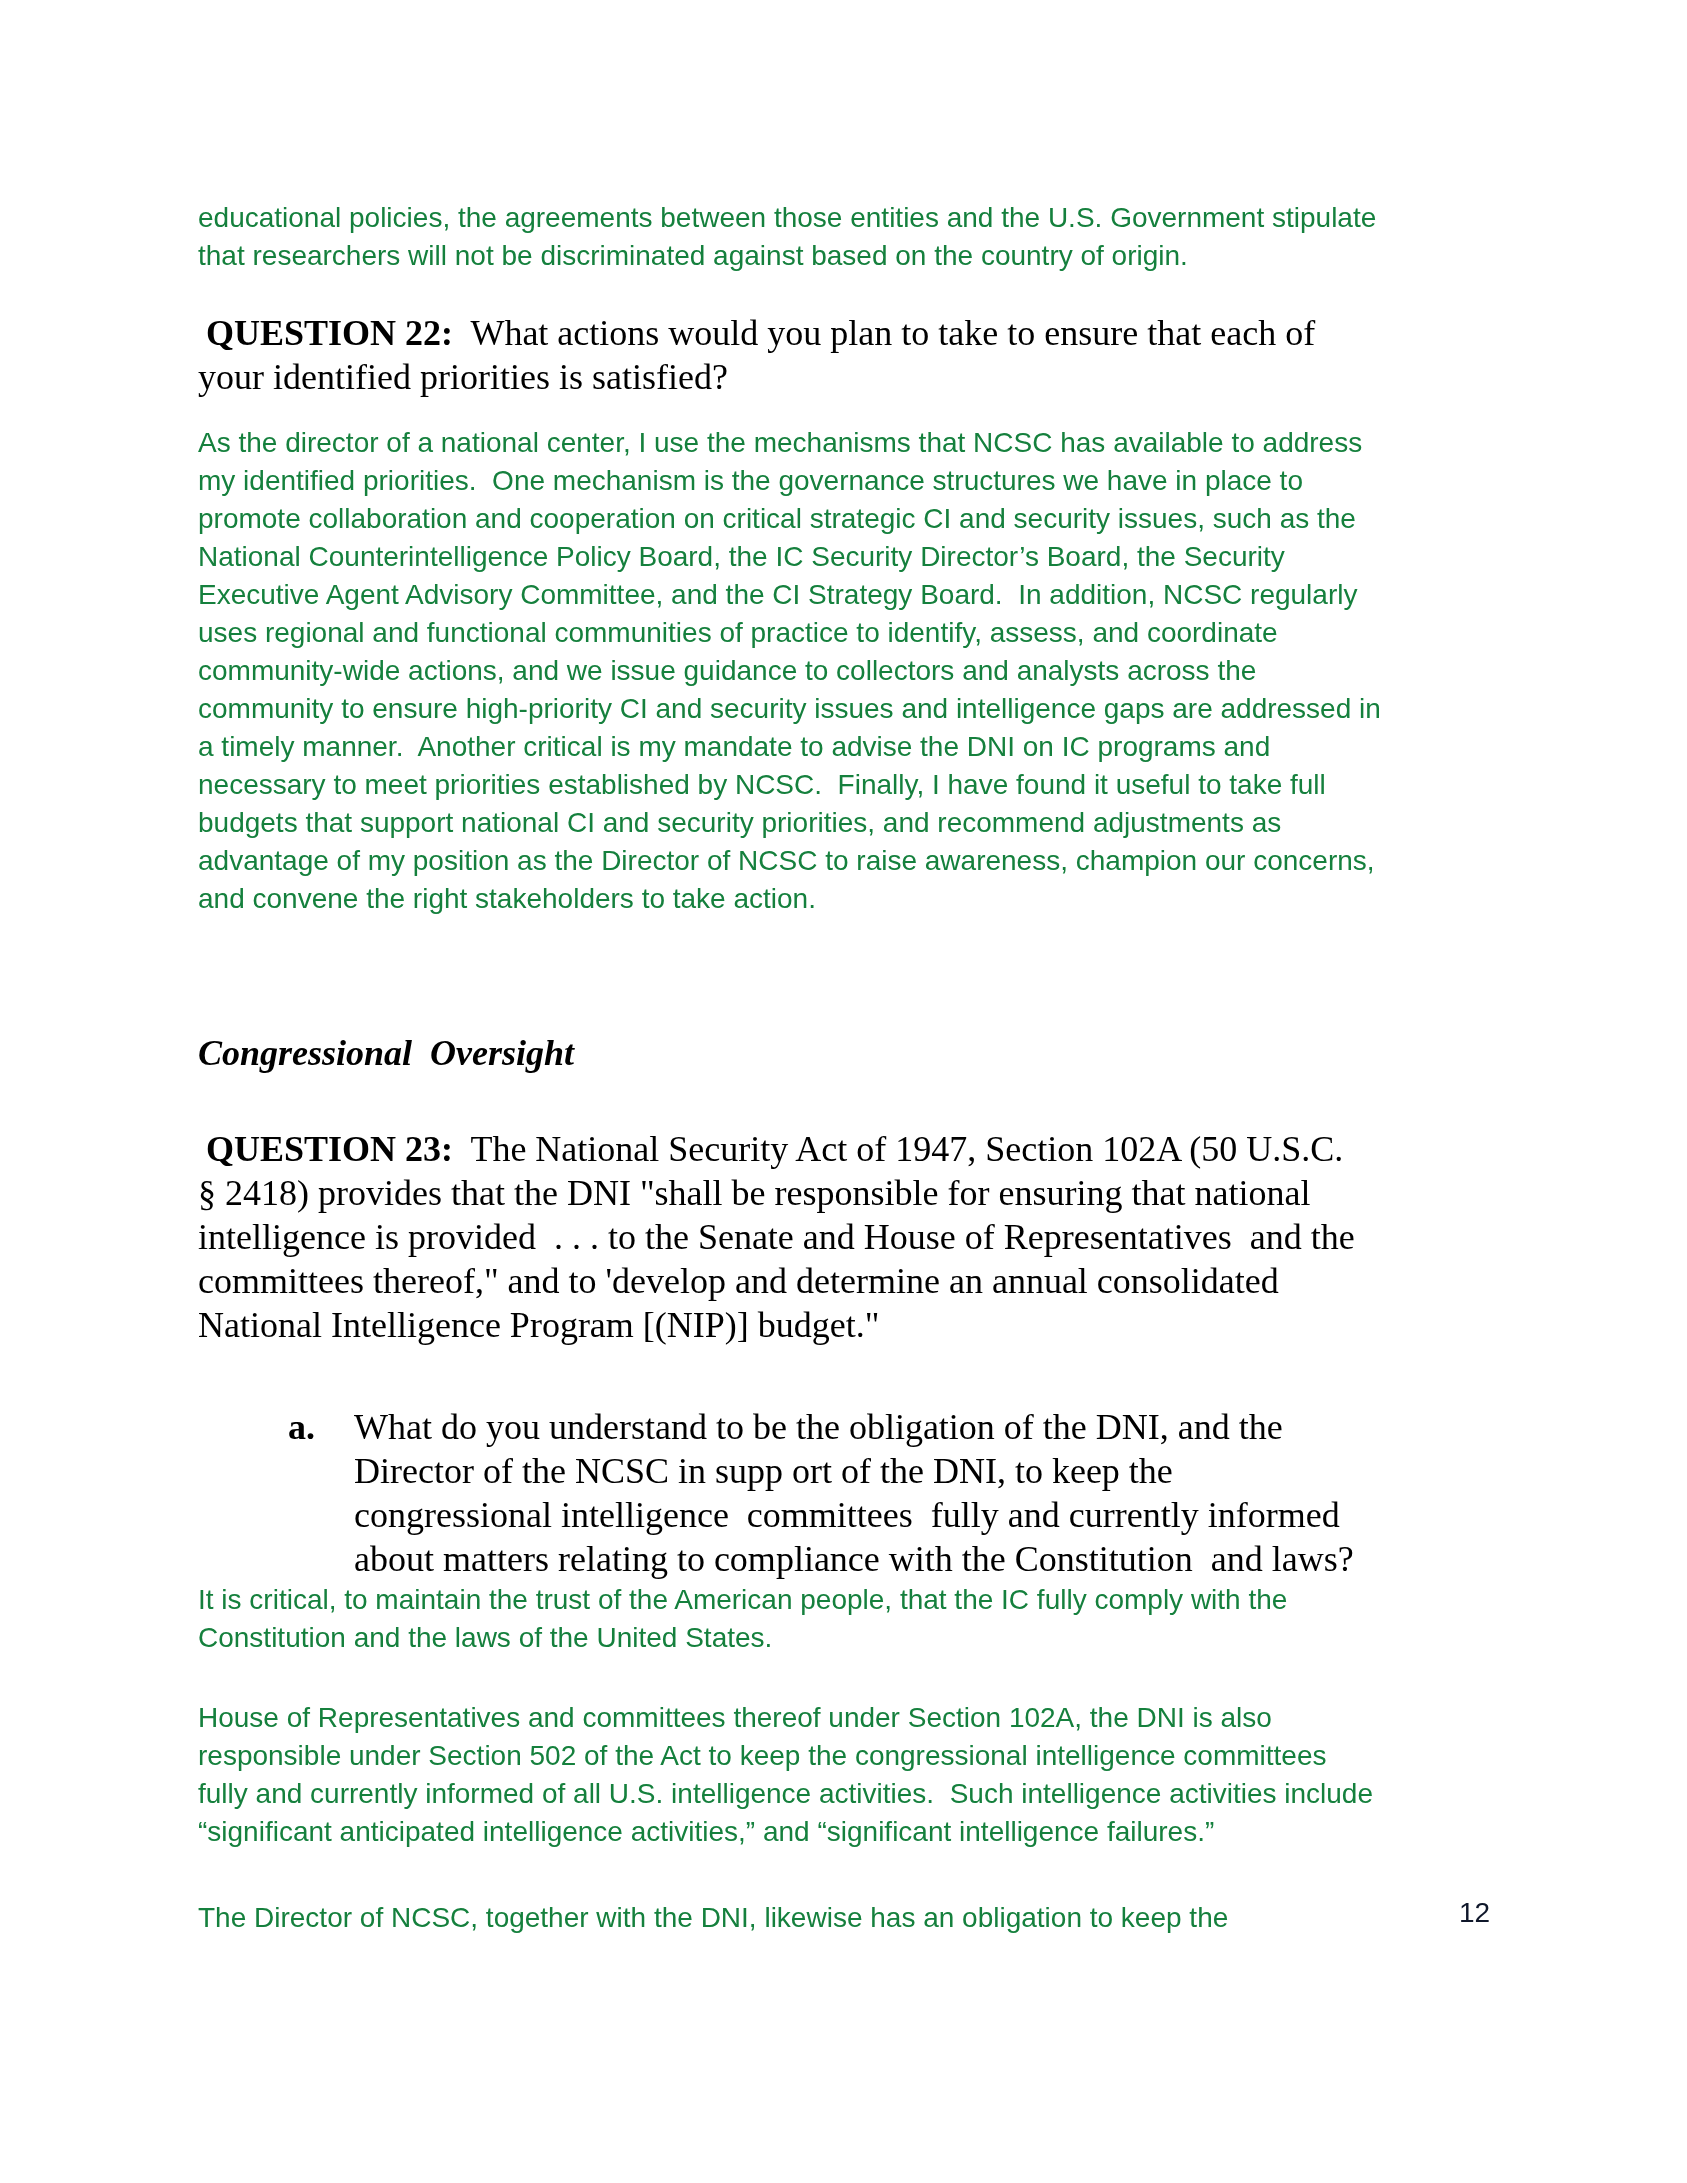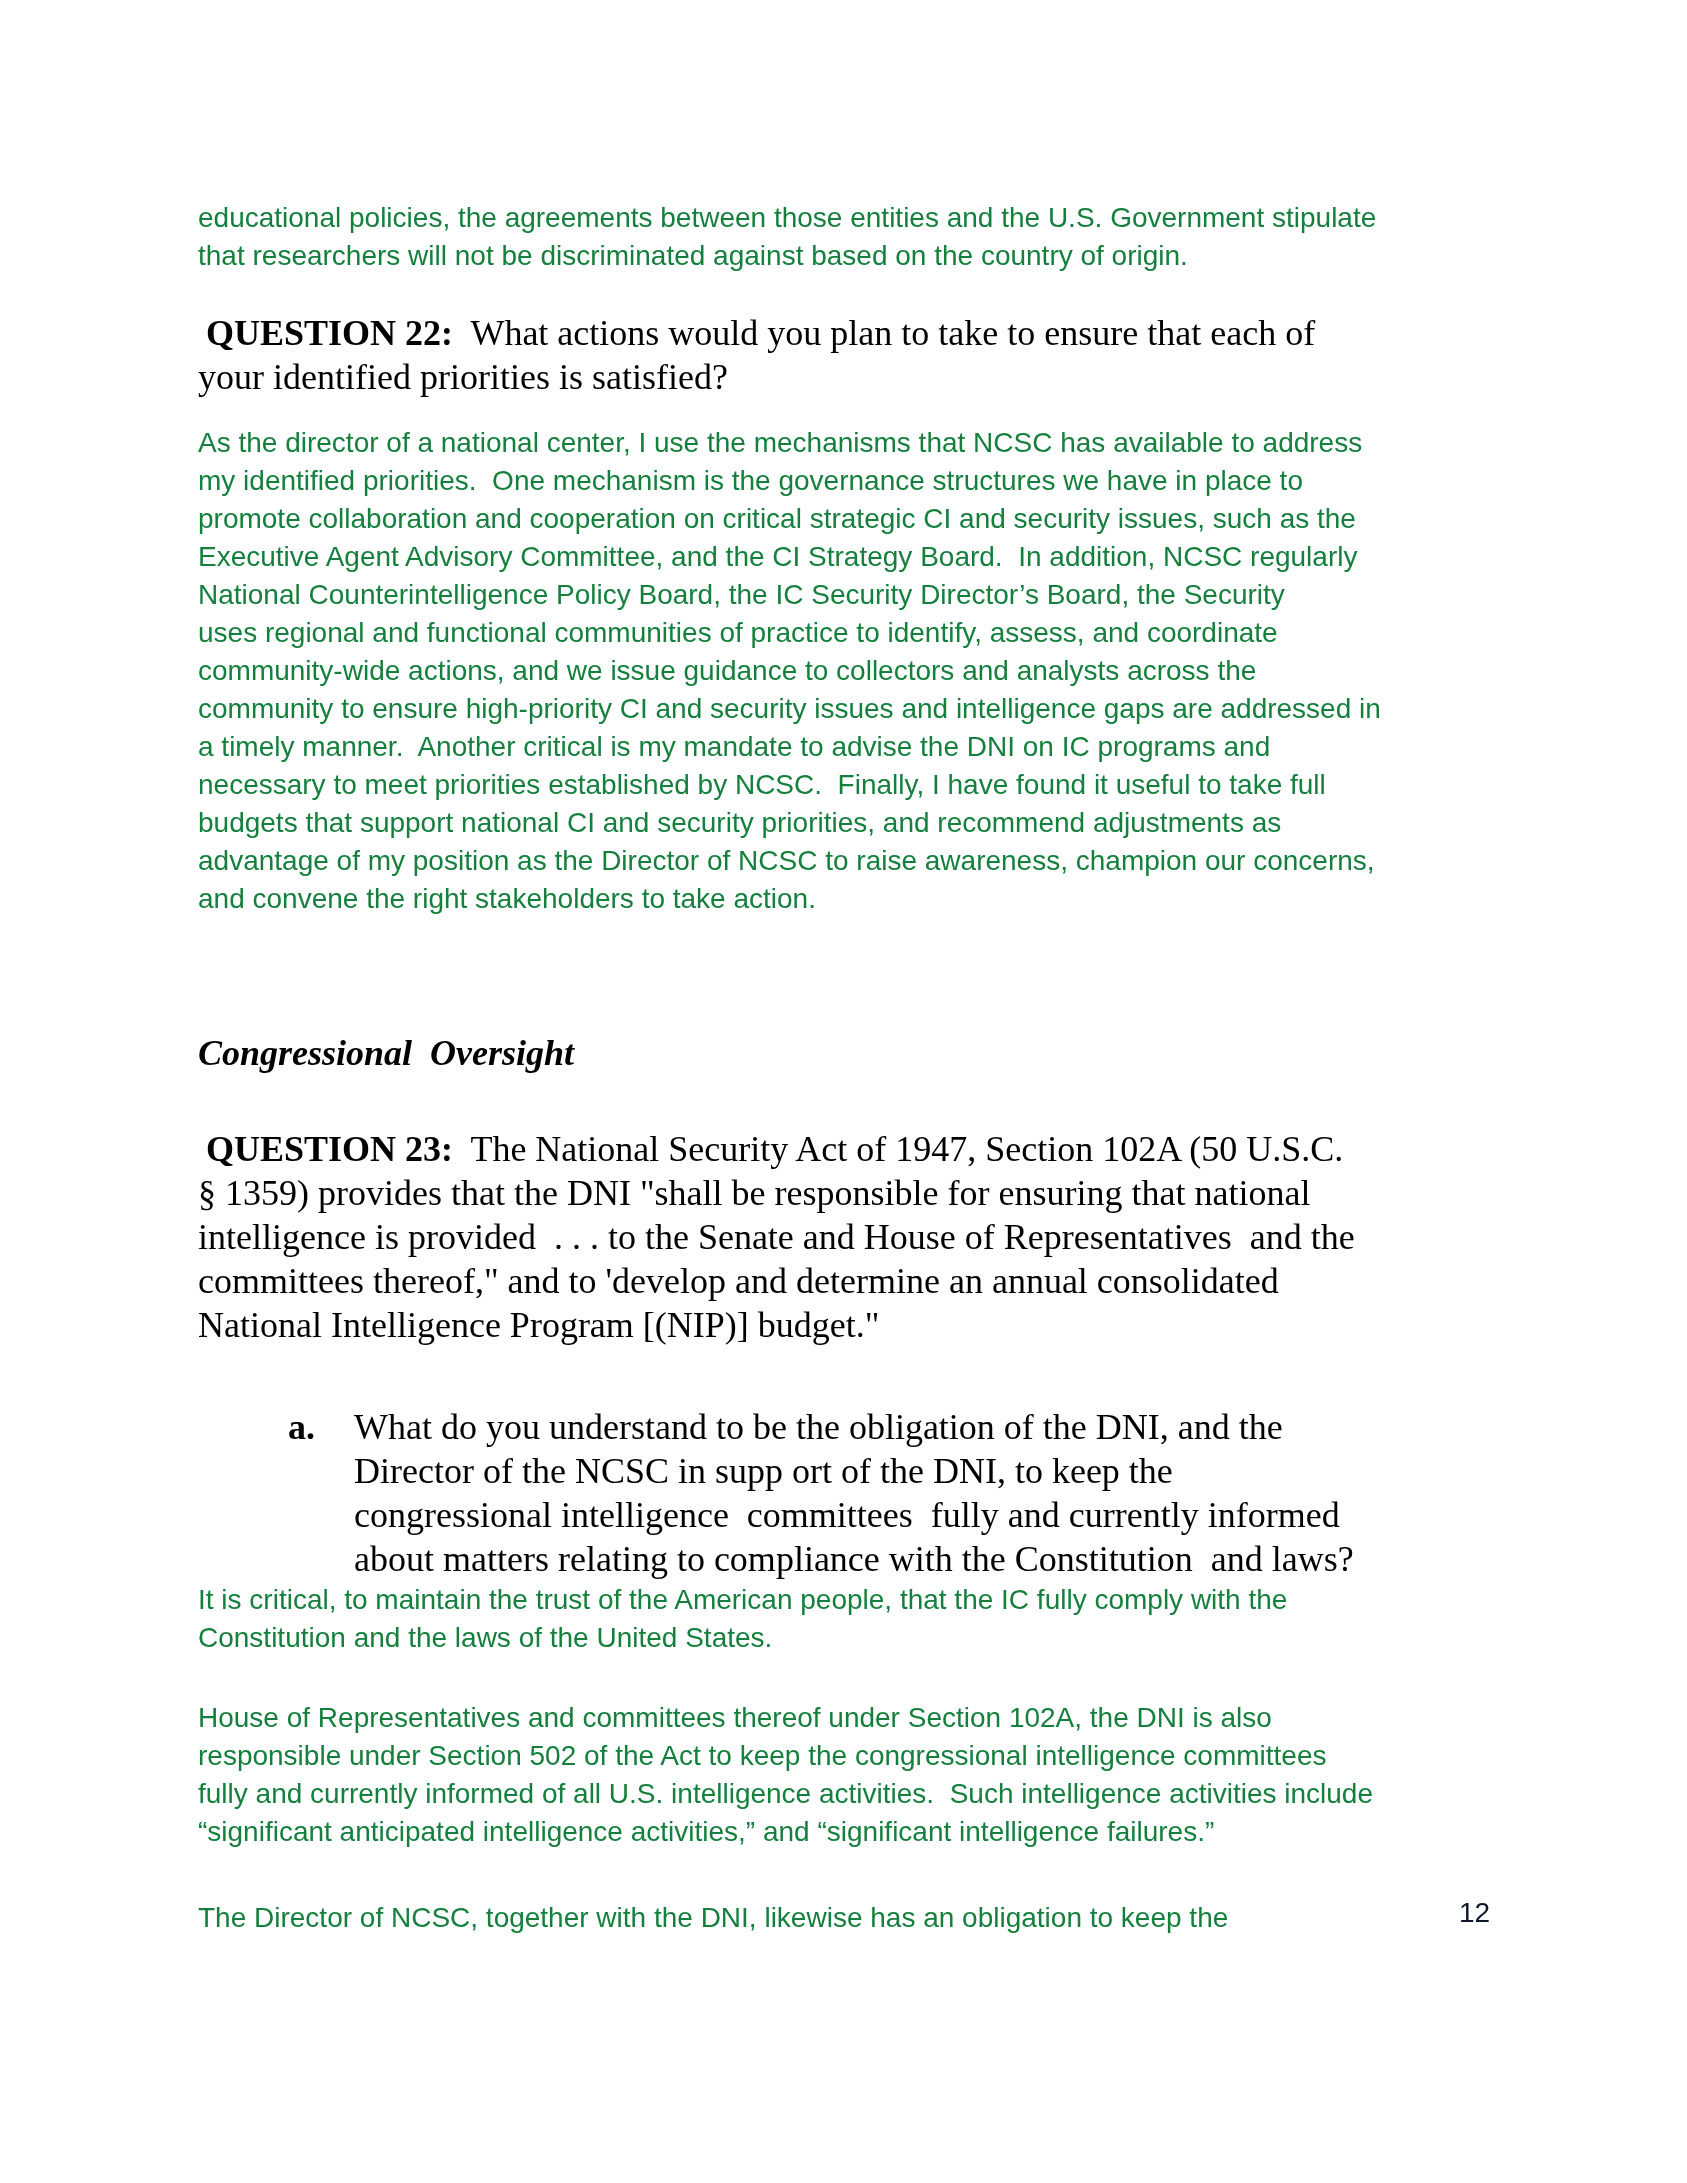--- a/index.html
+++ b/index.html
@@ -86,37 +86,37 @@
         <div class="line">that researchers will not be discriminated against based on the country of origin.</div>
       </div>
       <div class="block question">
         <div class="line"><span class="qlabel">QUESTION 22:</span><span>  What actions would you plan to take to ensure that each of</span></div>
         <div class="line">your identified priorities is satisfied?</div>
       </div>
       <div class="block answer">
         <div class="line">As the director of a national center, I use the mechanisms that NCSC has available to address</div>
         <div class="line">my identified priorities.  One mechanism is the governance structures we have in place to</div>
         <div class="line">promote collaboration and cooperation on critical strategic CI and security issues, such as the</div>
+        <div class="line">National Counterintelligence Policy Board, the IC Security Director’s Board, the Security</div>
         <div class="line">Executive Agent Advisory Committee, and the CI Strategy Board.  In addition, NCSC regularly</div>
-        <div class="line">National Counterintelligence Policy Board, the IC Security Director’s Board, the Security</div>
         <div class="line">uses regional and functional communities of practice to identify, assess, and coordinate</div>
         <div class="line">community-wide actions, and we issue guidance to collectors and analysts across the</div>
         <div class="line">community to ensure high-priority CI and security issues and intelligence gaps are addressed in</div>
         <div class="line">a timely manner.  Another critical is my mandate to advise the DNI on IC programs and</div>
         <div class="line">necessary to meet priorities established by NCSC.  Finally, I have found it useful to take full</div>
         <div class="line">budgets that support national CI and security priorities, and recommend adjustments as</div>
         <div class="line">advantage of my position as the Director of NCSC to raise awareness, champion our concerns,</div>
         <div class="line">and convene the right stakeholders to take action.</div>
       </div>
       <div class="block heading">
         <div class="line">Congressional  Oversight</div>
       </div>
       <div class="block question">
         <div class="line"><span class="qlabel">QUESTION 23:</span><span>  The National Security Act of 1947, Section 102A (50 U.S.C.</span></div>
-        <div class="line">§ 1359) provides that the DNI "shall be responsible for ensuring that national</div>
+        <div class="line">§ 2418) provides that the DNI "shall be responsible for ensuring that national</div>
         <div class="line">intelligence is provided  . . . to the Senate and House of Representatives  and the</div>
         <div class="line">committees thereof," and to 'develop and determine an annual consolidated</div>
         <div class="line">National Intelligence Program [(NIP)] budget."</div>
       </div>
       <div class="block list-item">
         <div class="line"><span class="marker">a.</span><span>What do you understand to be the obligation of the DNI, and the</span></div>
         <div class="line">Director of the NCSC in supp ort of the DNI, to keep the</div>
         <div class="line">congressional intelligence  committees  fully and currently informed</div>
         <div class="line">about matters relating to compliance with the Constitution  and laws?</div>
       </div>

